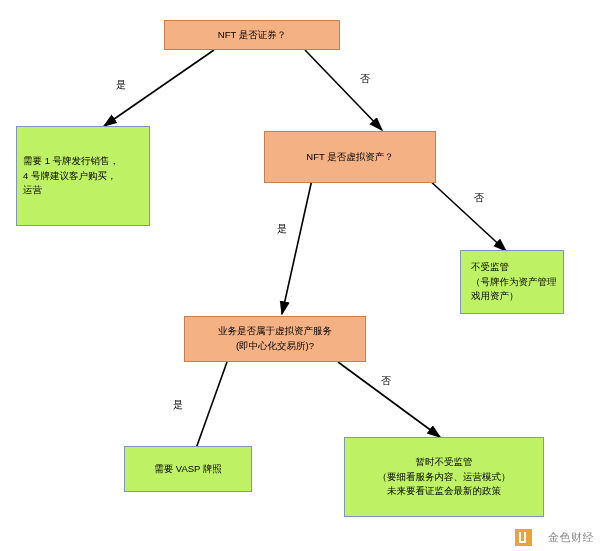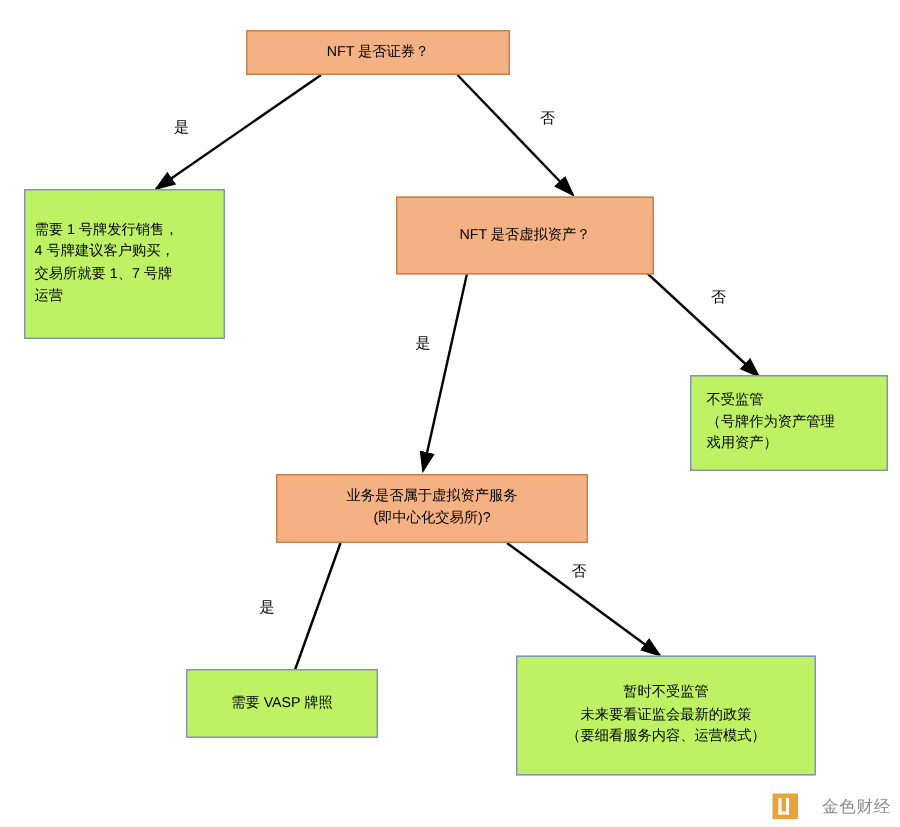--- a/index.html
+++ b/index.html
@@ -118,47 +118,46 @@
     <line x1="338" y1="362" x2="440" y2="437" stroke="#000000" stroke-width="1.6" marker-end="url(#ah)"></line>
   </svg>
 
   <div class="node orange center" style="left:164px; top:20px; width:176px; height:30px;">
     <span class="line">NFT 是否证券？</span>
   </div>
 
   <div class="node blue left" style="left:16px; top:126px; width:134px; height:100px;">
     <span class="line">需要 1 号牌发行销售，</span>
     <span class="line">4 号牌建议客户购买，</span>
-    <span class="line">交易所就要 1、7 号牌</span>
     <span class="line">运营</span>
   </div>
 
   <div class="node orange center" style="left:264px; top:131px; width:172px; height:52px;">
     <span class="line">NFT 是否虚拟资产？</span>
   </div>
 
-  <div class="node blue left" style="left:460px; top:250px; width:132px; height:64px; padding-left:10px;">
+  <div class="node blue left" style="left:460px; top:250px; width:104px; height:64px; padding-left:10px;">
     <span class="line">不受监管</span>
     <span class="line">（号牌作为资产管理</span>
     <span class="line">戏用资产）</span>
   </div>
 
-  <div class="node orange center" style="left:184px; top:316px; width:208px; height:46px;">
+  <div class="node orange center" style="left:184px; top:316px; width:182px; height:46px;">
     <span class="line">业务是否属于虚拟资产服务</span>
     <span class="line">(即中心化交易所)?</span>
   </div>
 
   <div class="node blue center" style="left:124px; top:446px; width:128px; height:46px;">
     <span class="line">需要 VASP 牌照</span>
   </div>
 
   <div class="node blue center" style="left:344px; top:437px; width:200px; height:80px;">
     <span class="line">暂时不受监管</span>
+    <span class="line">（要细看服务内容、运营模式）</span>
     <span class="line">未来要看证监会最新的政策</span>
-    <span class="line">（要细看服务内容、运营模式）</span>
   </div>
 
   <span class="edge-label" style="left:116px; top:78px;">是</span>
   <span class="edge-label" style="left:360px; top:72px;">否</span>
   <span class="edge-label" style="left:277px; top:222px;">是</span>
   <span class="edge-label" style="left:474px; top:191px;">否</span>
   <span class="edge-label" style="left:173px; top:398px;">是</span>
   <span class="edge-label" style="left:381px; top:374px;">否</span>
 
   <div class="watermark">

